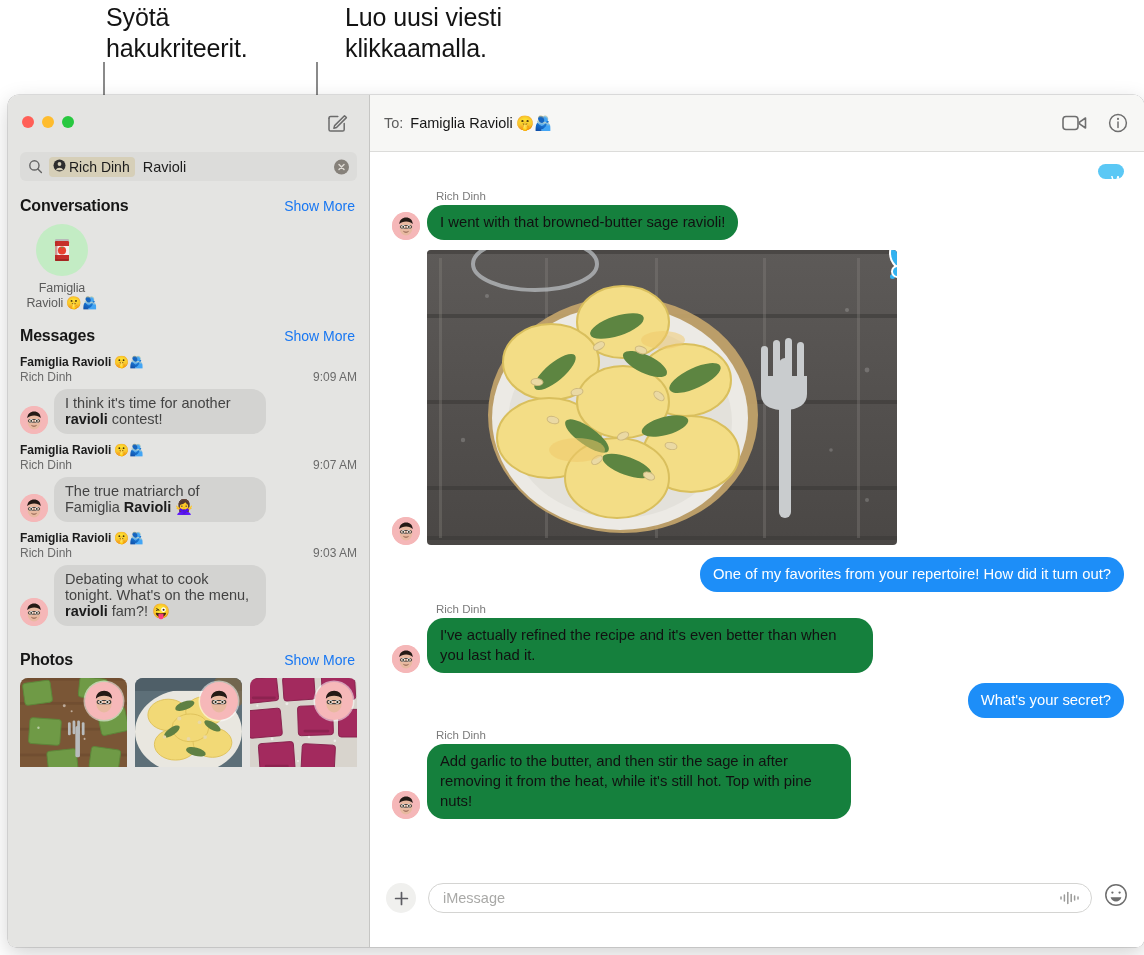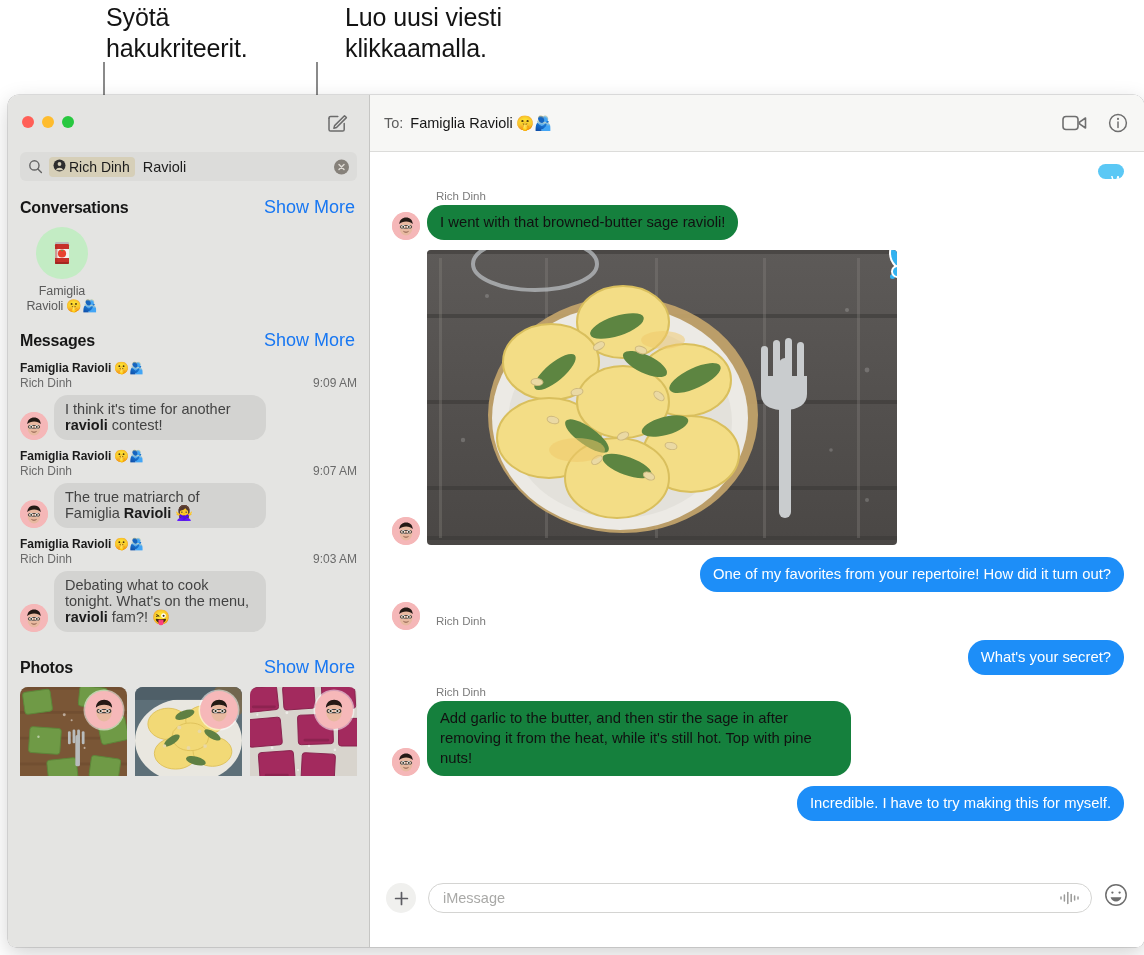--- a/index.html
+++ b/index.html
@@ -125,21 +125,21 @@
     padding: 0 14px 0 12px;
     margin-bottom: 9px;
   }
   .section-title {
     font-size: 16px;
     font-weight: bold;
     color: #161616;
     letter-spacing: -0.2px;
   }
   .show-more {
-    font-size: 18px;
+    font-size: 14px;
     color: #1877f2;
     cursor: pointer;
   }
 
   .conv-row { padding: 0 12px; display: flex; }
   .conv-item { width: 84px; text-align: center; cursor: pointer; }
   .conv-avatar {
     width: 52px; height: 52px;
     border-radius: 50%;
     background: #c3ecc4;
@@ -839,20 +839,21 @@
               <rect x="8.4" y="13.6" width="11.2" height="2.5" rx="1.2" fill="none" stroke="#3c3c3c" stroke-width="1"></rect>
               <circle cx="11.2" cy="14.8" r="1.7" fill="#fff" opacity=".85"></circle>
               <circle cx="16.8" cy="14.8" r="1.7" fill="#fff" opacity=".85"></circle>
               <circle cx="11.2" cy="14.9" r=".9" fill="#221"></circle>
               <circle cx="16.8" cy="14.9" r=".9" fill="#221"></circle>
               <path d="M11.8 19.6c1.3.9 3.1.9 4.4 0" stroke="#8a5c4a" stroke-width="1" fill="none" stroke-linecap="round"></path>
             </svg>
           </div>
           <div class="in-stack">
             <div class="sender-name">Rich Dinh</div>
+            <div class="bubble in" style="max-width:446px;">I've actually refined the recipe and it's even better than when you last had it.</div>
           </div>
         </div>
 
         <div class="row out">
           <div class="bubble out">What's your secret?</div>
         </div>
 
         <div class="row in">
           <div class="mini-avatar">
             <svg width="28" height="28" viewBox="0 0 28 28">
@@ -866,23 +867,20 @@
               <circle cx="16.8" cy="14.9" r=".9" fill="#221"></circle>
               <path d="M11.8 19.6c1.3.9 3.1.9 4.4 0" stroke="#8a5c4a" stroke-width="1" fill="none" stroke-linecap="round"></path>
             </svg>
           </div>
           <div class="in-stack">
             <div class="sender-name">Rich Dinh</div>
             <div class="bubble in" style="max-width:424px;">Add garlic to the butter, and then stir the sage in after removing it from the heat, while it's still hot. Top with pine nuts!</div>
           </div>
         </div>
 
-        <div class="row out" style="margin-bottom:2px;">
-          <div class="bubble out">Incredible. I have to try making this for myself.</div>
-        </div>
 
       </div>
 
       <div class="composer">
         <div class="plus-btn">
           <svg width="15" height="15" viewBox="0 0 15 15">
             <path d="M7.5 1.6v11.8M1.6 7.5h11.8" stroke="#5c5c62" stroke-width="1.7" stroke-linecap="round"></path>
           </svg>
         </div>
         <div class="imessage-field">

